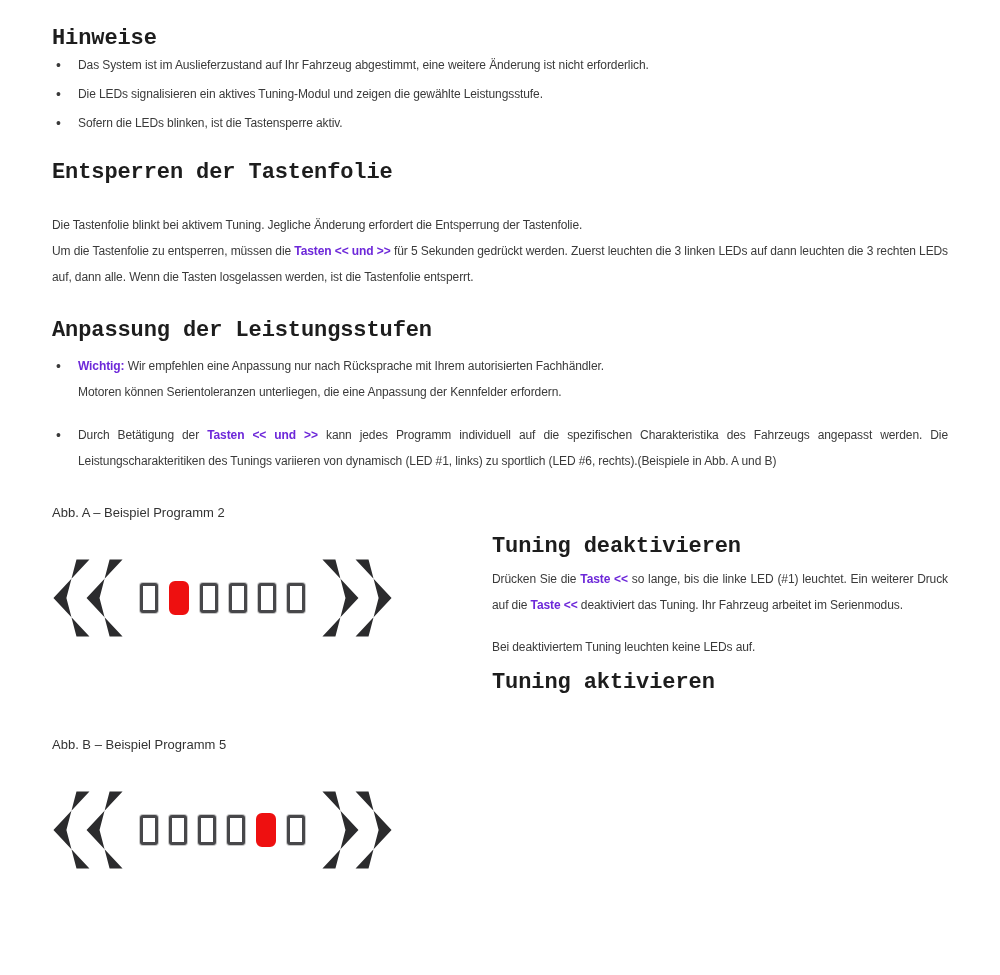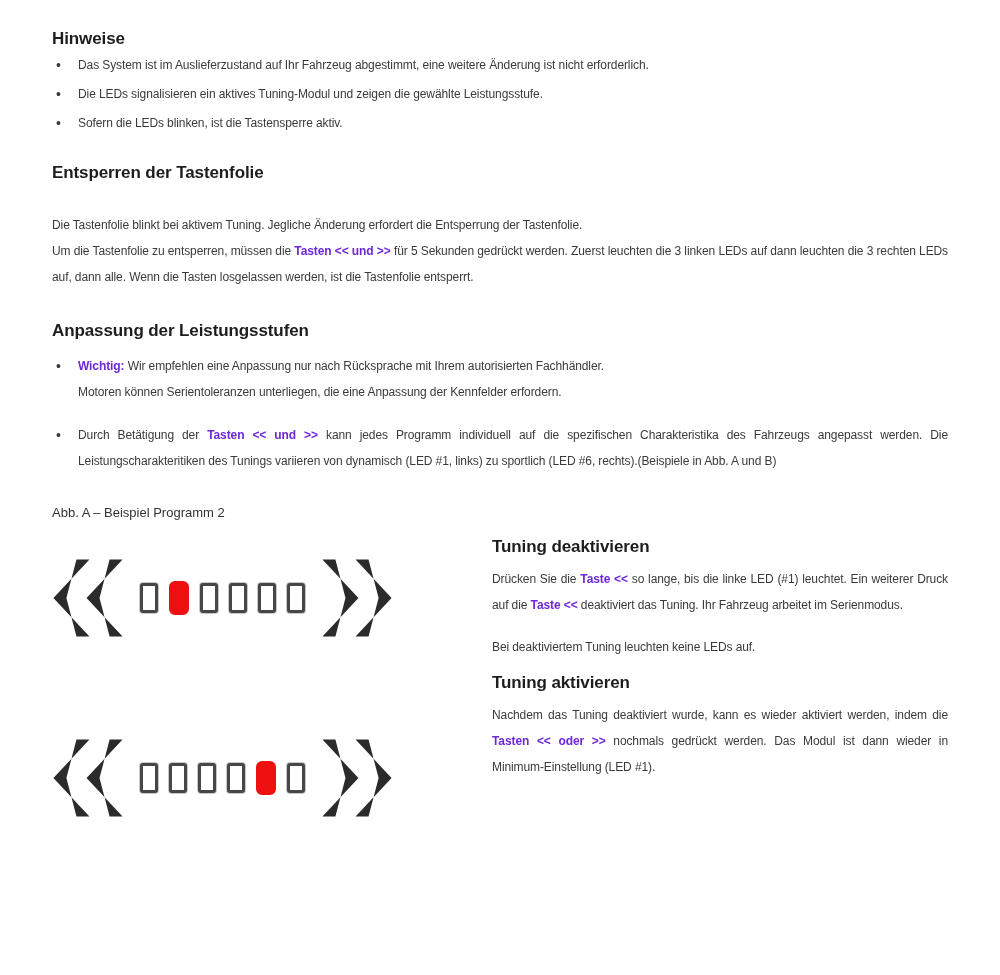--- a/index.html
+++ b/index.html
@@ -4,22 +4,22 @@
 <style>
   html,body { margin:0; padding:0; }
   body {
     width:1000px; height:975px; background:#ffffff;
     font-family:"Liberation Sans", sans-serif;
     color:#3a3a3a; overflow:hidden;
   }
   .page { padding:26px 52px 0 52px; box-sizing:border-box; width:1000px; }
 
   h2.sec {
-    font-size:17px; font-weight:700; color:#1d1d1d;
-    margin:0; line-height:26px; letter-spacing:-0.1px;
+    font-size:22px; font-weight:700; color:#1d1d1d;
+    margin:0; line-height:26px; letter-spacing:-0.1px;font-family:Liberation Mono, monospace;
   }
   .body-text {
     font-size:12px; line-height:26px; letter-spacing:-0.1px;
     text-align:justify;
   }
   .no-just { text-align:left; }
   p { margin:0; }
   b { color:#6d28d9; }
 
   
@@ -128,20 +128,21 @@
             <div class="led"></div>
             <div class="led"></div>
             <div class="led"></div>
           </div>
         <svg class="chev" viewBox="0 0 100 100" preserveAspectRatio="none">
           <polygon points="2,2 52,50 2,98 20,98 34,50 20,2"></polygon>
           <polygon points="48,2 98,50 48,98 66,98 80,50 66,2"></polygon>
         </svg>
       </div>
 
+      <div class="fig-label">Abb. B – Beispiel Programm 5</div>
       <div class="fig">
         <svg class="chev" viewBox="0 0 100 100" preserveAspectRatio="none">
           <polygon points="52,2 2,50 52,98 34,98 20,50 34,2"></polygon>
           <polygon points="98,2 48,50 98,98 80,98 66,50 80,2"></polygon>
         </svg>
         <div class="ledstrip">
             <div class="led"></div>
             <div class="led"></div>
             <div class="led"></div>
             <div class="led"></div>
@@ -154,17 +155,16 @@
         </svg>
       </div>
     </div>
 
     <div class="col-right">
       <h2 class="sec">Tuning deaktivieren</h2>
       <p class="body-text rp"><span>Drücken Sie die </span><b>Taste &lt;&lt;</b><span> so lange, bis die linke LED (#1) leuchtet. Ein weiterer Druck auf die </span><b>Taste &lt;&lt;</b><span> deaktiviert das Tuning. Ihr Fahrzeug arbeitet im Serienmodus.</span></p>
       <p class="body-text no-just rp-tight">Bei deaktiviertem Tuning leuchten keine LEDs auf.</p>
 
       <h2 class="sec">Tuning aktivieren</h2>
-      <p class="body-text rp"><span>Nachdem das Tuning deaktiviert wurde, kann es wieder aktiviert werden, indem die </span><b>Tasten &lt;&lt; oder &gt;&gt;</b><span> nochmals gedrückt werden. Das Modul ist dann wieder in Minimum-Einstellung (LED #1).</span></p>
     </div>
 
   </div>
 </div>
 
 </body></html>

